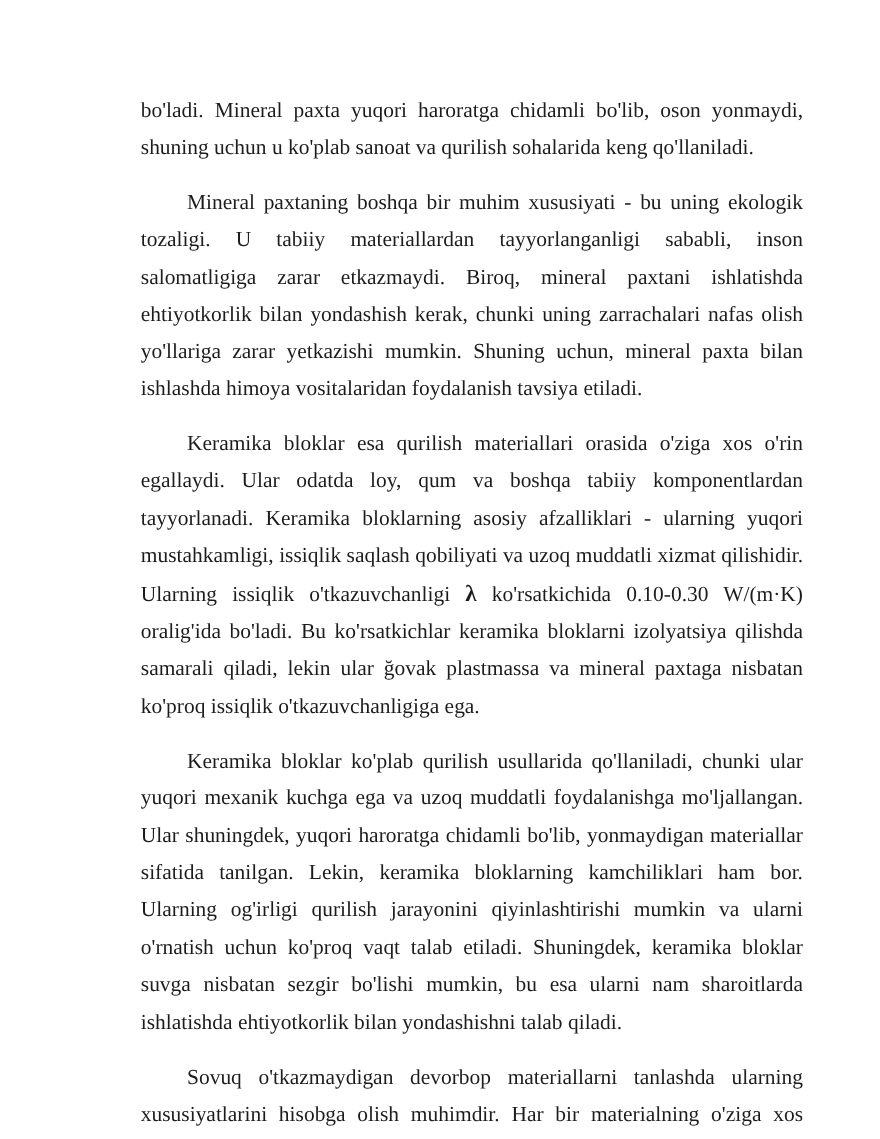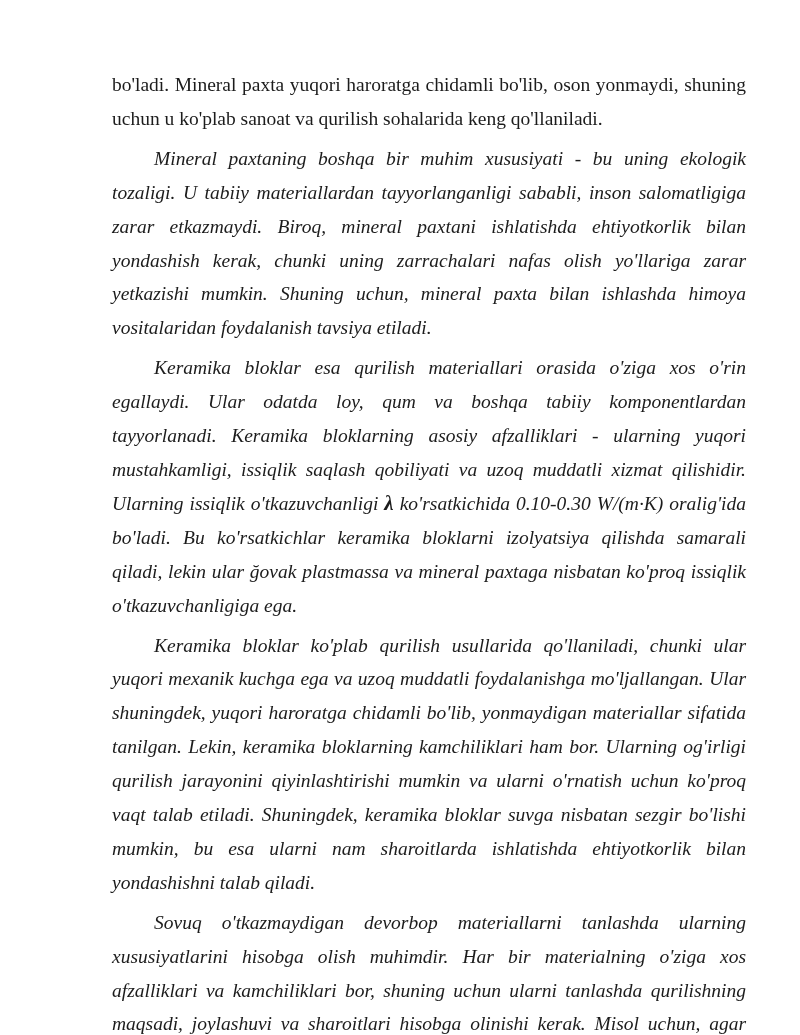--- a/index.html
+++ b/index.html
@@ -20,29 +20,28 @@
     left: 112px;
     top: 68px;
     width: 634px;
     color: #1c1c1c;
     font-size: 19.5px;
     line-height: 33.9px;
     text-align: justify;
     text-justify: inter-word;
   }
   .doc-content p {
-    margin: 0;
+    margin: 16px;
     padding: 0;
   }
   .doc-content p.indented {
     text-indent: 42px;
   }
   .doc-content p.gap-before {
     margin-top: 6px;
-    font-style: italic;
   }
   .run-bold {
     font-weight: bold;
     font-size: 21px;
   }
 </style>
 </head>
 <body>
 
 <div class="page">

